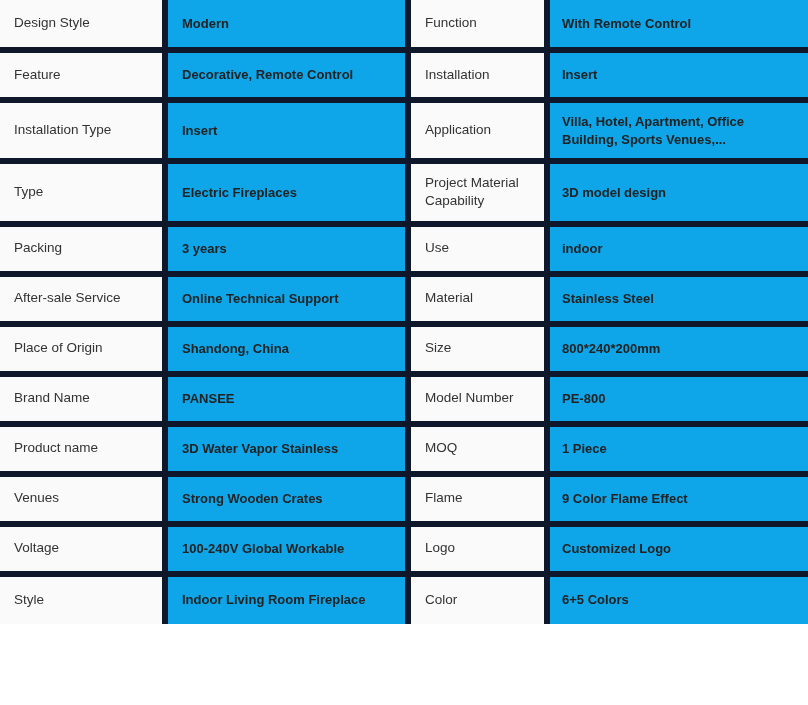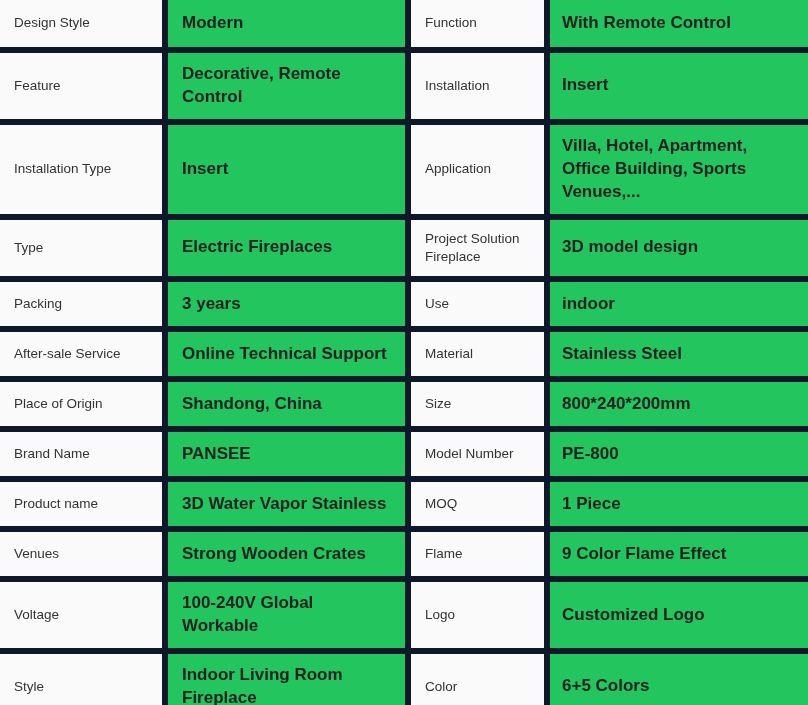--- a/index.html
+++ b/index.html
@@ -34,23 +34,23 @@
   .spec-table tr:last-child td { border-bottom: none; }
 
   td.label {
     color: #333333;
     font-size: 13.5px;
     font-weight: 400;
     background: #fafafa;
   }
   td.value {
     color: #222222;
-    font-size: 17px;
+    font-size: 13px;
     font-weight: 700;
-    background: #22c55e;
+    background: #0ea5e9;
   }
   col.c1 { width: 165px; }
   col.c2 { width: 243px; }
   col.c3 { width: 139px; }
   col.c4 { width: 261px; }
 </style>
 </head>
 <body>
 
 <table class="spec-table">
@@ -75,21 +75,21 @@
     </tr>
     <tr>
       <td class="label">Installation Type</td>
       <td class="value">Insert</td>
       <td class="label">Application</td>
       <td class="value">Villa, Hotel, Apartment, Office Building, Sports Venues,...</td>
     </tr>
     <tr>
       <td class="label">Type</td>
       <td class="value">Electric Fireplaces</td>
-      <td class="label">Project Solution Fireplace</td>
+      <td class="label">Project Material Capability</td>
       <td class="value">3D model design</td>
     </tr>
     <tr>
       <td class="label">Packing</td>
       <td class="value">3 years</td>
       <td class="label">Use</td>
       <td class="value">indoor</td>
     </tr>
     <tr>
       <td class="label">After-sale Service</td>

